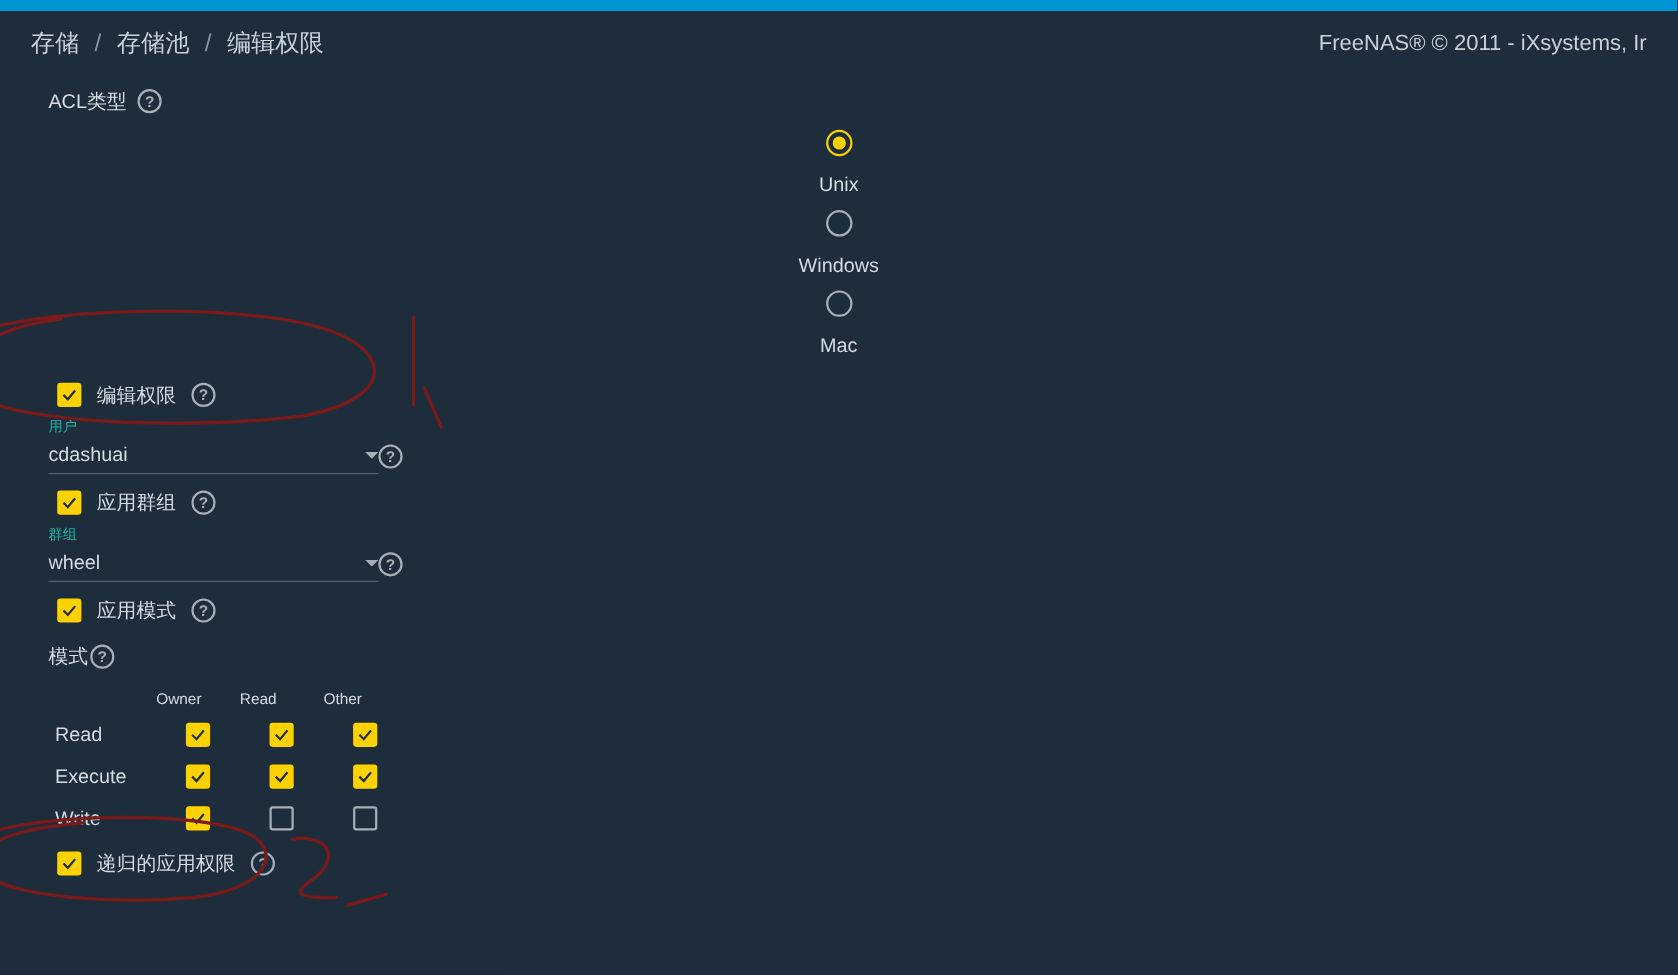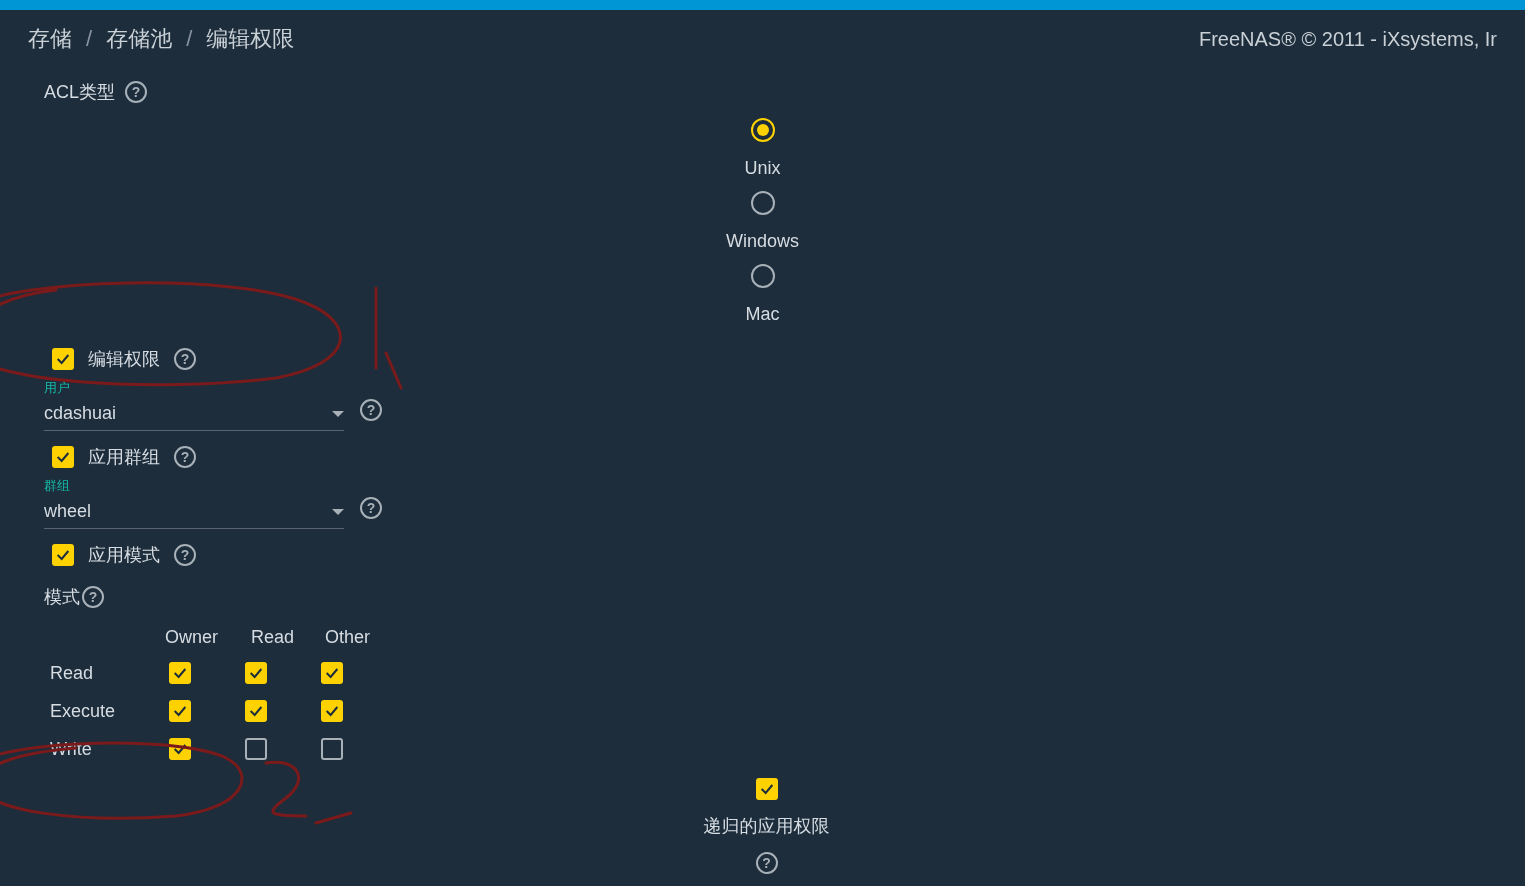--- a/index.html
+++ b/index.html
@@ -138,22 +138,21 @@
   .select-block {
     margin: 8px 0 12px 0;
   }
   .select-label {
     font-size: 13px;
     color: #14b8a6;
     margin-bottom: 2px;
   }
   .select-row {
     display: flex;
-    align-items: flex-start;
-    gap: 16px;
+    align-items: center;
   }
   .select-field {
     width: 300px;
     border-bottom: 1px solid #5a6470;
     padding: 4px 0 6px 0;
     display: flex;
     align-items: center;
     justify-content: space-between;
     cursor: pointer;
   }
@@ -180,22 +179,22 @@
   }
   .perm-header {
     display: flex;
     margin-bottom: 14px;
   }
   .perm-rowlabel-spacer {
     width: 92px;
   }
   .perm-col-head {
     width: 76px;
-    text-align: right;
-    font-size: 18px;
+    text-align: left;
+    font-size: 14px;
   }
   .perm-row {
     display: flex;
     align-items: center;
     margin-bottom: 16px;
   }
   .perm-row-label {
     width: 92px;
     font-size: 18px;
   }
@@ -376,21 +375,21 @@
         </div>
       <div class="perm-cell">
           <span class="checkbox unchecked"></span>
         </div>
       <div class="perm-cell">
           <span class="checkbox unchecked"></span>
         </div>
     </div>
   </div>
 
-  <div class="check-row" style="margin-top:18px;flex-direction:column;">
+  <div class="check-row" style="margin-top:18px;">
     <span class="checkbox checked">
       <svg viewBox="0 0 24 24">
           <polyline points="4 12 10 18 20 6"></polyline>
         </svg>
     </span>
     <span class="check-label">递归的应用权限</span>
     <span class="help-icon">?</span>
   </div>
 
   <svg class="annot" style="left:-44px; top:0;" width="500" height="820">

